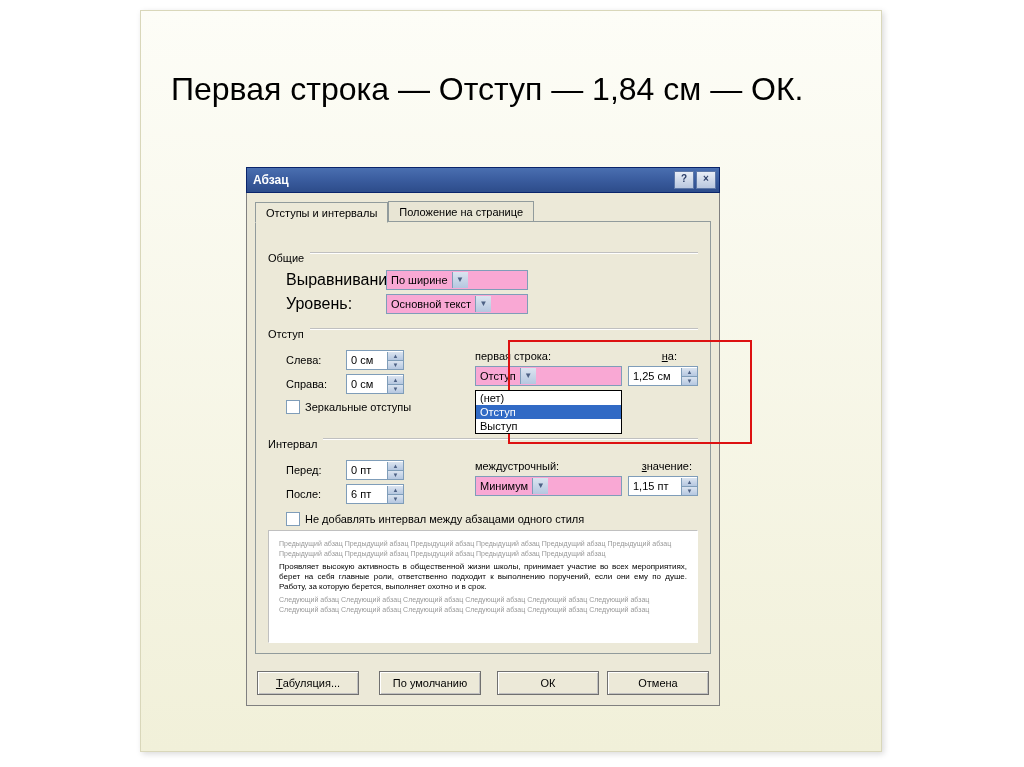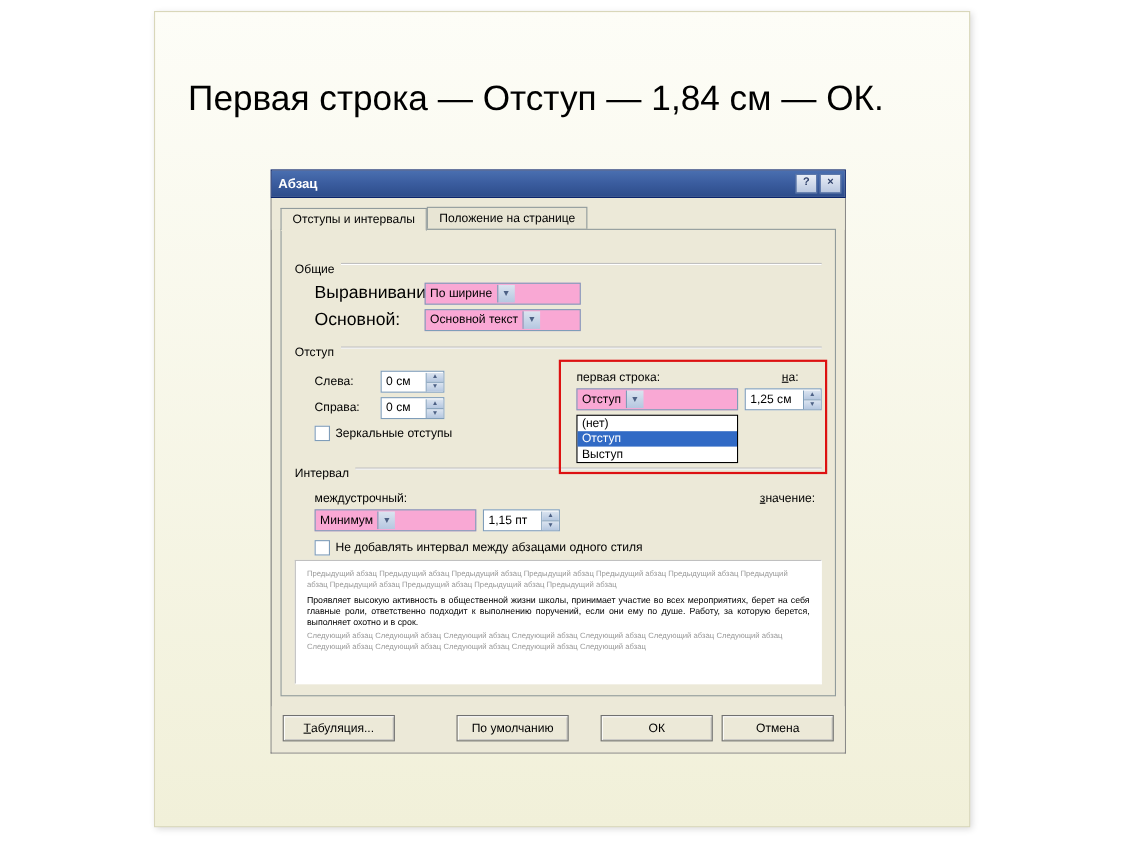--- a/index.html
+++ b/index.html
@@ -1,18 +1,18 @@
 <!DOCTYPE html>
 <html><head>
 <meta charset="utf-8">
 <style>
 html,body{margin:0;padding:0;width:1024px;height:767px;font-family:"Tahoma","Arial",sans-serif;background:#fff;overflow:hidden}
 .slide{position:absolute;left:140px;top:10px;width:740px;height:740px;background:linear-gradient(180deg,#fdfdf7 0,#f1f0d9 100%);border:1px solid #d9d7ba;box-shadow:2px 2px 6px rgba(0,0,0,.15)}
 .instruction{position:absolute;left:30px;top:18px;font-size:32px;line-height:40px;color:#000}
-.dialog-wrap{position:absolute;left:105px;top:143px;width:523px}
+.dialog-wrap{position:absolute;left:105px;top:156px;width:474px}
 .titlebar{height:24px;background:linear-gradient(180deg,#4a6fb0 0,#3a5c9e 50%,#2d4c8a 100%);border:1px solid #0a246a;display:flex;align-items:center;padding:0 3px 0 6px;color:#fff;font-size:12px;font-weight:bold}
 .titlebar .spacer{flex:1}
 .tb-btn{width:18px;height:16px;background:linear-gradient(180deg,#e8edf6,#b9c7df);border:1px solid #5e78a8;margin-left:2px;font-size:10px;line-height:14px;text-align:center;color:#2c3e68;font-weight:bold;font-family:Arial}
 .dlg-body{background:#ece9d8;border:1px solid #808080;border-top:none;padding:0}
 .tabs{display:flex;align-items:flex-end;padding:8px 8px 0 8px;background:#ece9d8}
 .tab{background:#ece9d8;border:1px solid #919b9c;border-bottom:none;font-size:11px;padding:4px 10px 3px;margin-right:0;position:relative;color:#000}
 .tab.active{background:#ece9d8;border-bottom:1px solid #ece9d8;margin-bottom:-1px;z-index:2}
 .tab.inactive{background:#e8e5d4;border-bottom:1px solid #919b9c}
 .panel{margin:0 8px 8px 8px;border:1px solid #919b9c;border-top:1px solid #919b9c;background:#ece9d8;padding:10px 12px 10px 12px;position:relative;top:-1px}
 .section-title{font-size:11px;color:#000;display:flex;align-items:flex-start;margin:20px 0 6px 0}
@@ -71,21 +71,21 @@
         </div>
         <div style="padding-left:18px">
           <div class="row">
             <span class="lbl">Выравнивание:</span>
             <span class="combo" style="width:140px">
               <span class="txt">По ширине</span>
                 <span class="arrow">▼</span>
             </span>
           </div>
           <div class="row">
-            <span class="lbl">Основной:</span>
+            <span class="lbl">Уровень:</span>
             <span class="combo" style="width:140px">
               <span class="txt">Основной текст</span>
                 <span class="arrow">▼</span>
             </span>
           </div>
         </div>
 
         <div class="section-title" style="margin-top:14px">
           <span>Отступ</span>
             <span class="line"></span>
@@ -142,20 +142,42 @@
             </div>
           </div>
           <div class="highlight" style="left:240px;top:-6px;width:240px;height:100px"></div>
         </div>
 
         <div class="section-title" style="margin-top:20px">
           <span>Интервал</span>
             <span class="line"></span>
         </div>
         <div class="cols" style="padding-left:18px">
+          <div class="colL">
+            <div class="row">
+              <span class="lbl-sm">Перед:</span>
+              <span class="spinner">
+                <span class="txt">0 пт</span>
+                <span class="spinbtns">
+                    <span class="sbtn">▲</span>
+                    <span class="sbtn">▼</span>
+                  </span>
+              </span>
+            </div>
+            <div class="row">
+              <span class="lbl-sm">После:</span>
+              <span class="spinner">
+                <span class="txt">6 пт</span>
+                <span class="spinbtns">
+                    <span class="sbtn">▲</span>
+                    <span class="sbtn">▼</span>
+                  </span>
+              </span>
+            </div>
+          </div>
           <div class="colR">
             <div class="row" style="justify-content:space-between;padding-right:6px">
               <span>междустрочный:</span>
               <span><span class="underline">з</span>начение:</span>
             </div>
             <div class="row" style="gap:6px">
               <span class="combo" style="width:145px">
                 <span class="txt">Минимум</span>
                   <span class="arrow">▼</span>
               </span>

